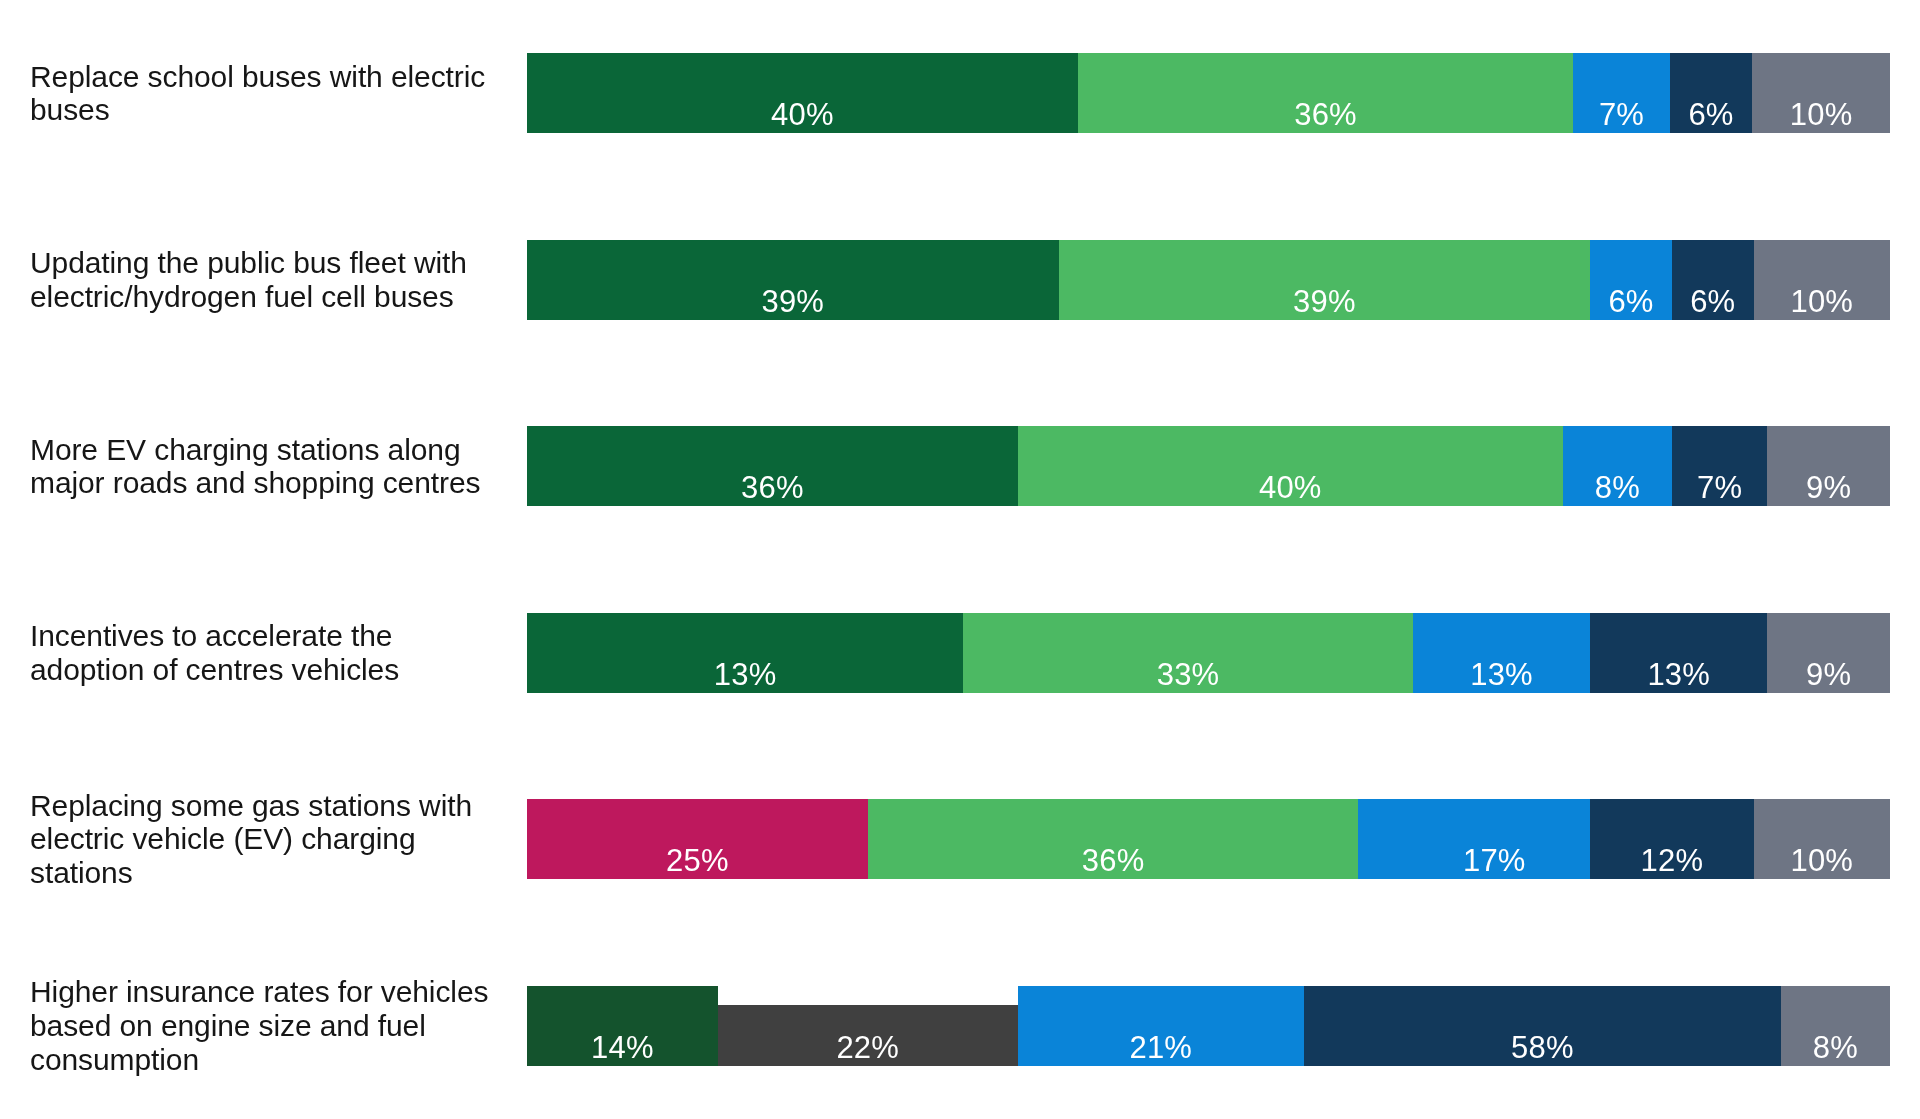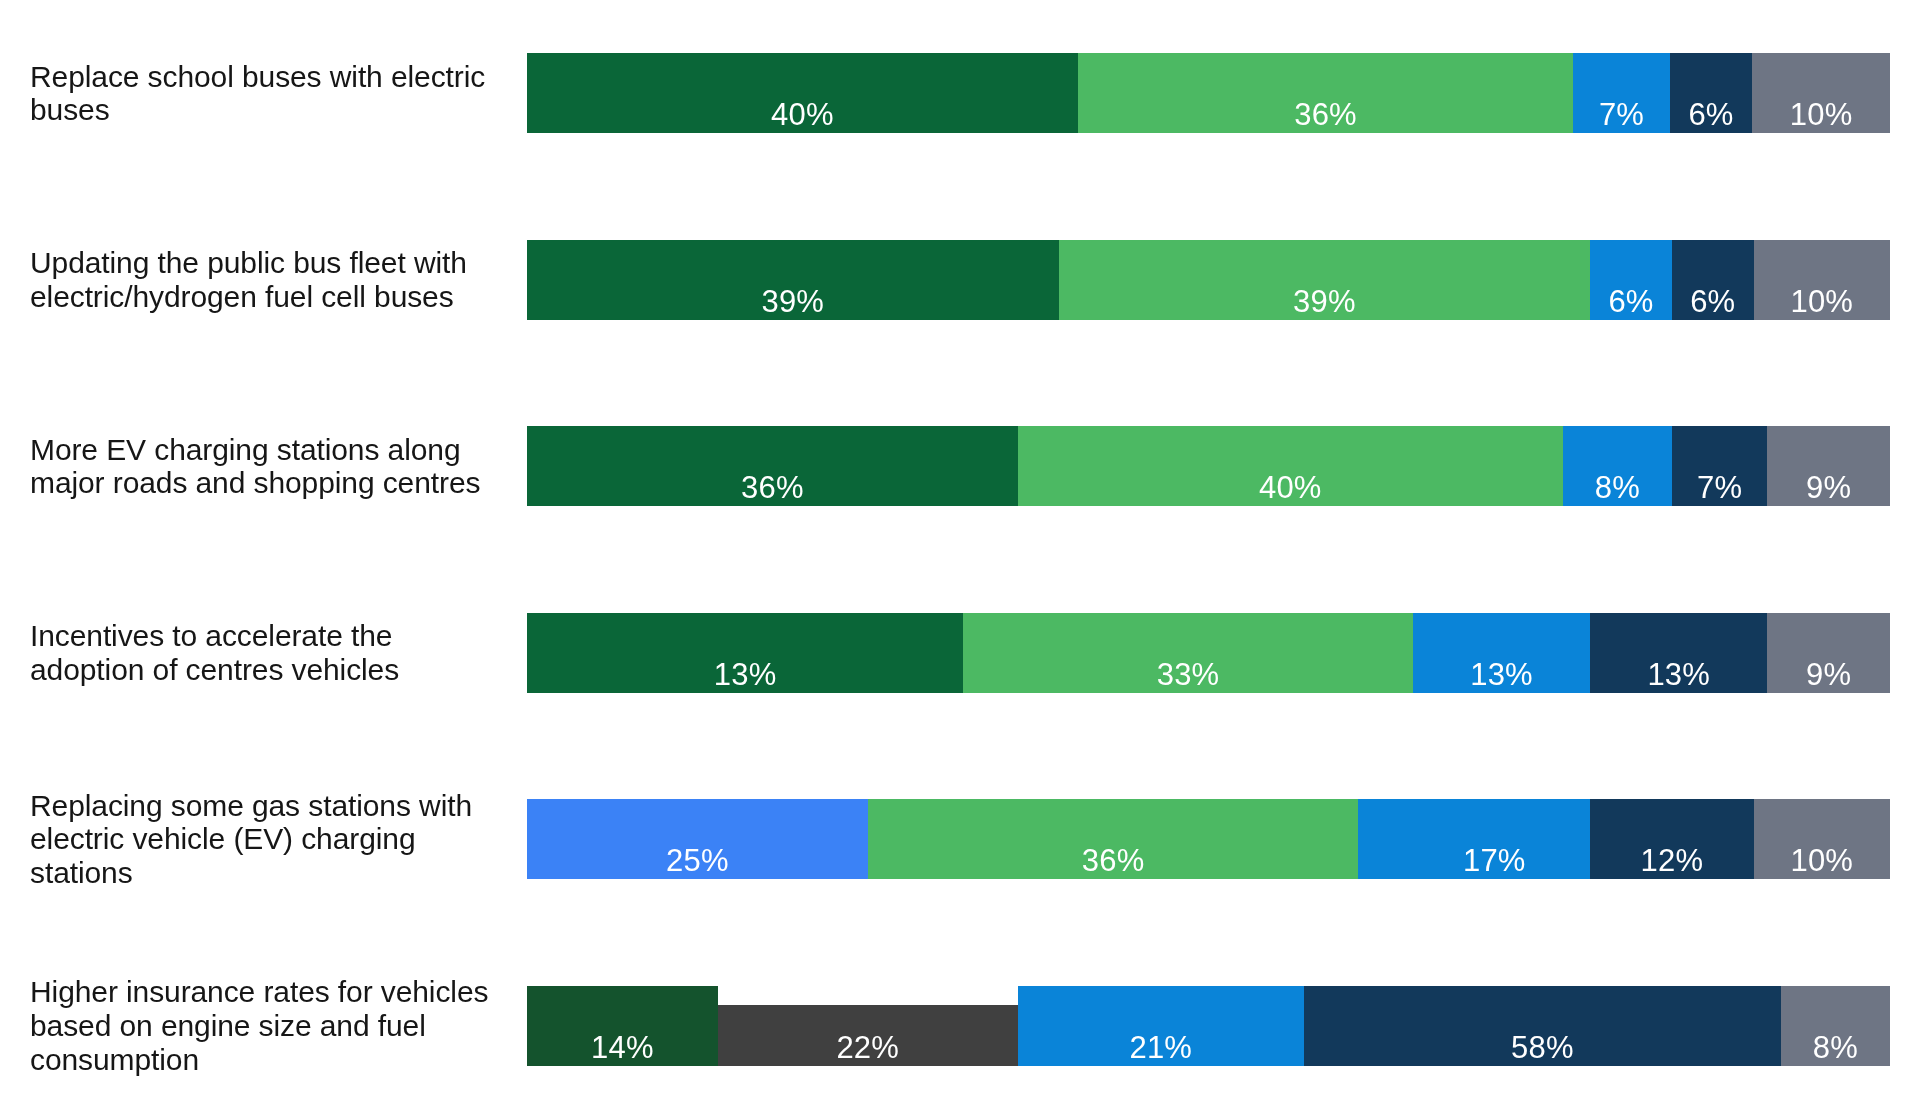--- a/index.html
+++ b/index.html
@@ -159,21 +159,21 @@
             <span>13%</span>
           </div>
           <div class="seg" style="background: rgb(110, 117, 132); flex: 0 0 9%;">
             <span>9%</span>
           </div>
         </div>
       </div>
       <div class="bar-row">
         <div class="row-label">Replacing some gas stations with electric vehicle (EV) charging stations</div>
         <div class="bar-track">
-          <div class="seg" style="background: #3b82f6; flex: 0 0 25%;">
+          <div class="seg" style="background: #be185d; flex: 0 0 25%;">
             <span>25%</span>
           </div>
           <div class="seg" style="background: rgb(76, 185, 99); flex: 0 0 36%;">
             <span>36%</span>
           </div>
           <div class="seg" style="background: rgb(10, 132, 216); flex: 0 0 17%; padding-left: 40px;">
             <span>17%</span>
           </div>
           <div class="seg" style="background: rgb(18, 57, 91); flex: 0 0 12%;">
             <span>12%</span>

